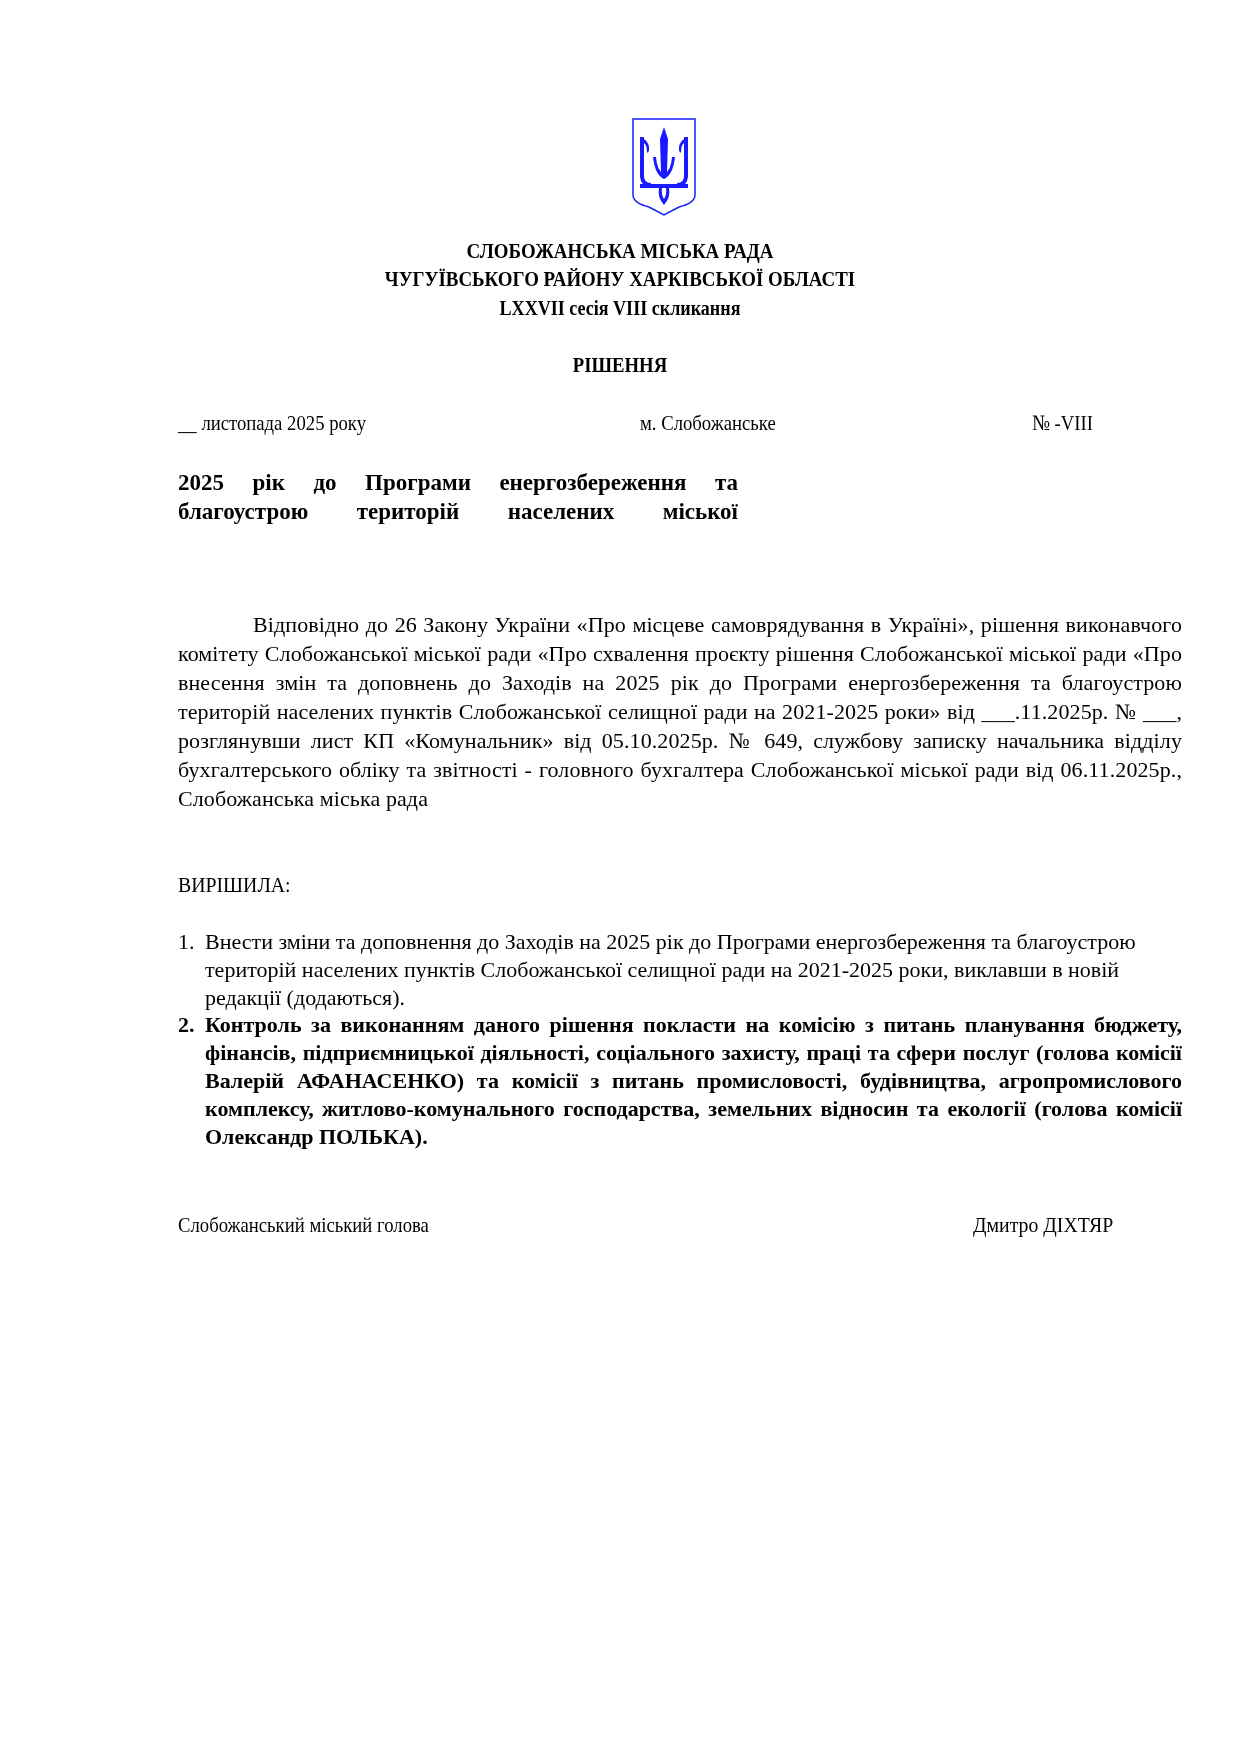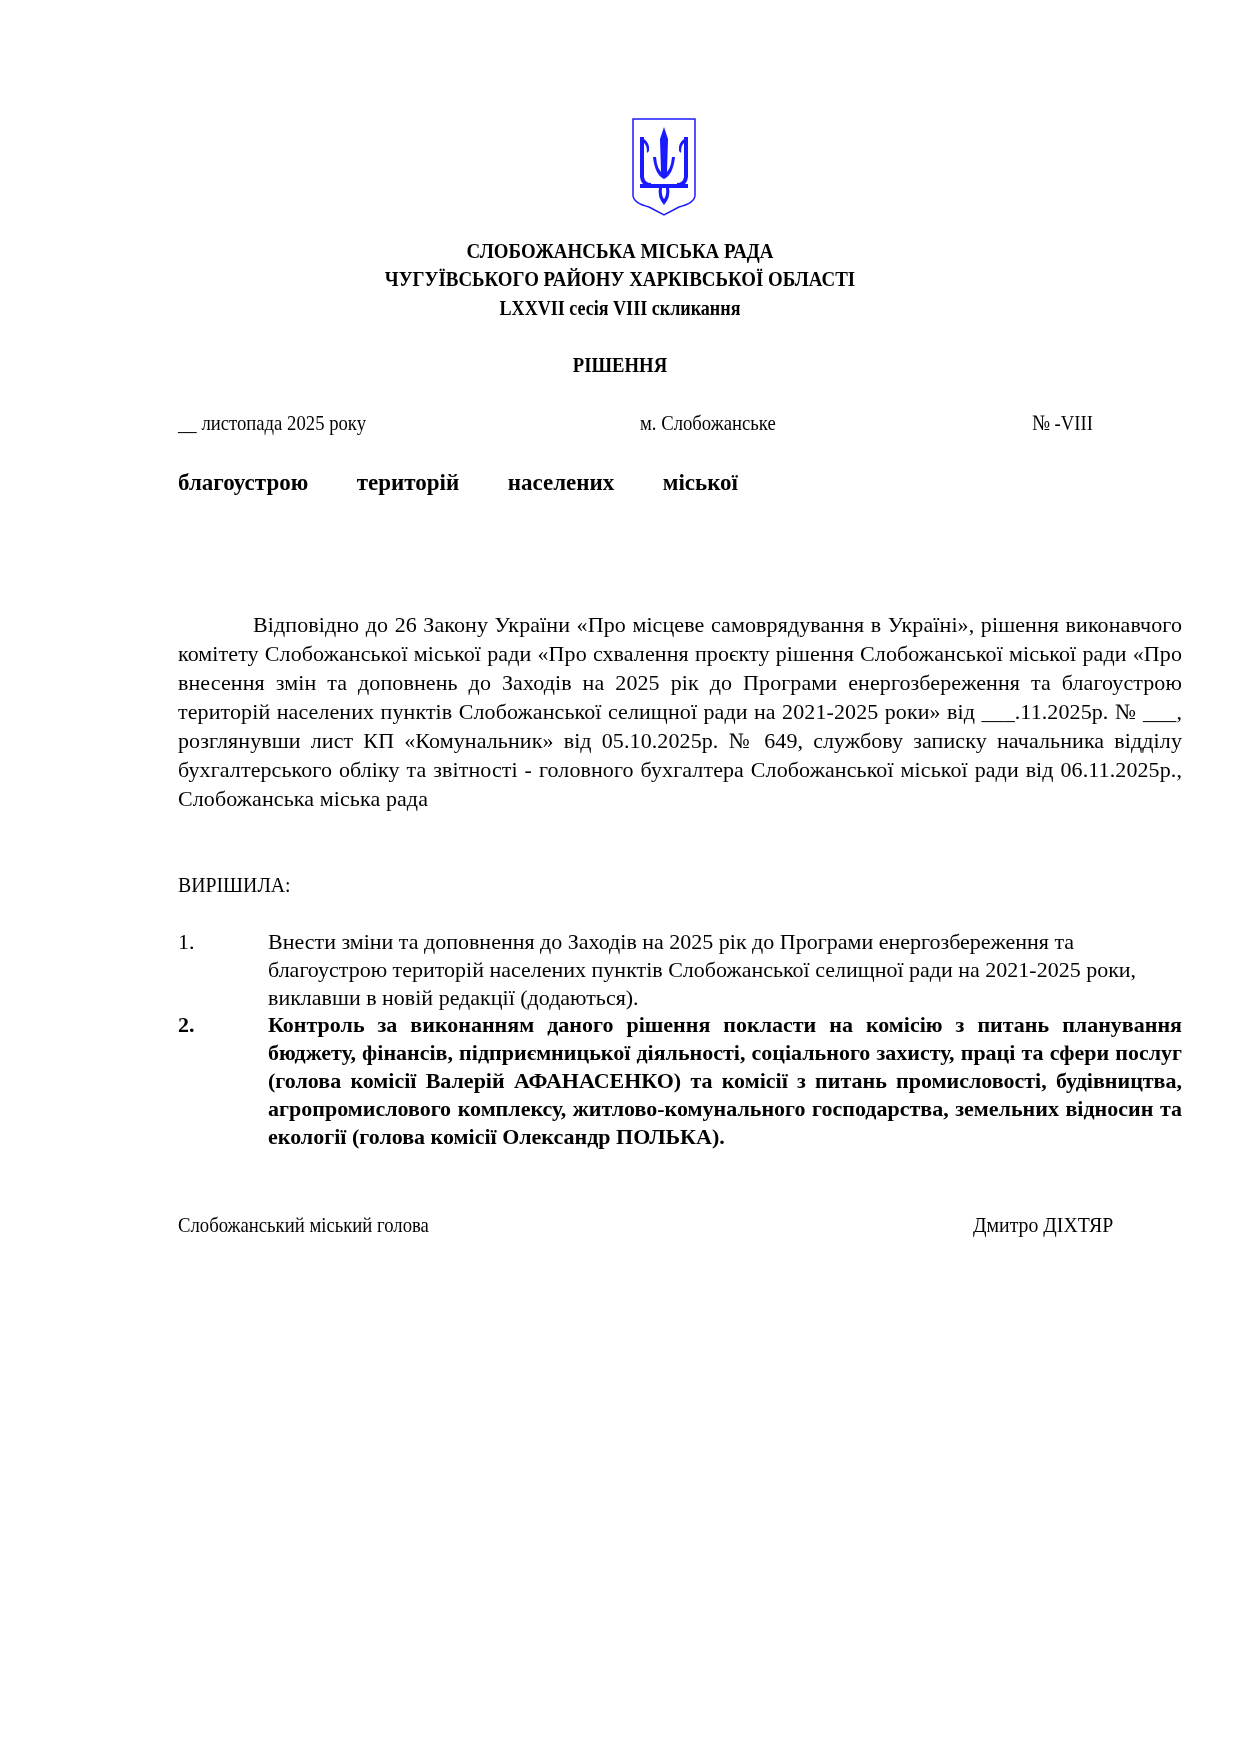--- a/index.html
+++ b/index.html
@@ -19,21 +19,21 @@
   .d-place { left: 640px; }
   .d-num { left: 1032px; }
   .subject { left: 178px; top: 469px; width: 560px; font-size: 23px; font-weight: bold;
              line-height: 28.5px; text-align: justify; text-align-last: justify; }
   .subject .last { text-align-last: left; }
   .body-par { left: 178px; top: 610px; width: 1004px; font-size: 22px; font-weight: normal;
               line-height: 29px; text-align: justify; text-indent: 75px; letter-spacing: 0.1px; }
   .resolved { left: 178px; top: 872px; font-size: 22px; transform: scaleX(0.9); transform-origin: left; }
   .item { left: 178px; width: 1004px; font-size: 22px; line-height: 28px; }
   .item .num { position: absolute; left: 0; top: 0; }
-  .item .txt { margin-left: 90px; text-align: justify; }
+  .item .txt { margin-left: 27px; text-align: justify; }
   .item1 { top: 928px; }
   .item2 { top: 1011px; font-weight: bold; }
   .item1 .txt { text-align: left; }
   .sig-left { left: 178px; top: 1212px; font-size: 22px; transform: scaleX(0.85); transform-origin: left; white-space: nowrap; }
   .sig-right { left: 973px; top: 1212px; font-size: 22px; transform: scaleX(0.9); transform-origin: left; white-space: nowrap; }
 </style>
 </head>
 <body>
 
 <div class="abs emblem">
@@ -64,20 +64,21 @@
 
 <div class="abs center title">РІШЕННЯ</div>
 
 <div class="abs daterow" style="left:0;width:1240px;height:30px;">
   <span class="d-date">__ листопада 2025 року</span>
   <span class="d-place">м. Слобожанське</span>
   <span class="d-num">№ -VIII</span>
 </div>
 
 <div class="abs subject">
+  <div>2025 рік до  Програми енергозбереження та</div>
   <div>благоустрою територій населених  міської</div>
 </div>
 
 <div class="abs body-par">Відповідно до 26 Закону України «Про місцеве самоврядування в Україні», рішення виконавчого комітету Слобожанської  міської ради «Про схвалення проєкту рішення Слобожанської міської ради «Про внесення змін та доповнень до  Заходів на 2025 рік до Програми енергозбереження та благоустрою територій населених  пунктів Слобожанської селищної ради на 2021-2025 роки» від ___.11.2025р. № ___, розглянувши лист КП «Комунальник» від 05.10.2025р. № 649, службову записку начальника відділу бухгалтерського обліку та звітності - головного бухгалтера Слобожанської міської ради від 06.11.2025р., Слобожанська  міська рада</div>
 
 <div class="abs resolved">ВИРІШИЛА:</div>
 
 <div class="abs item item1">
   <span class="num">1.</span>
   <div class="txt">Внести зміни та доповнення до  Заходів на 2025 рік до Програми енергозбереження та благоустрою територій населених  пунктів Слобожанської селищної ради на 2021-2025 роки, виклавши в новій редакції (додаються).</div>

